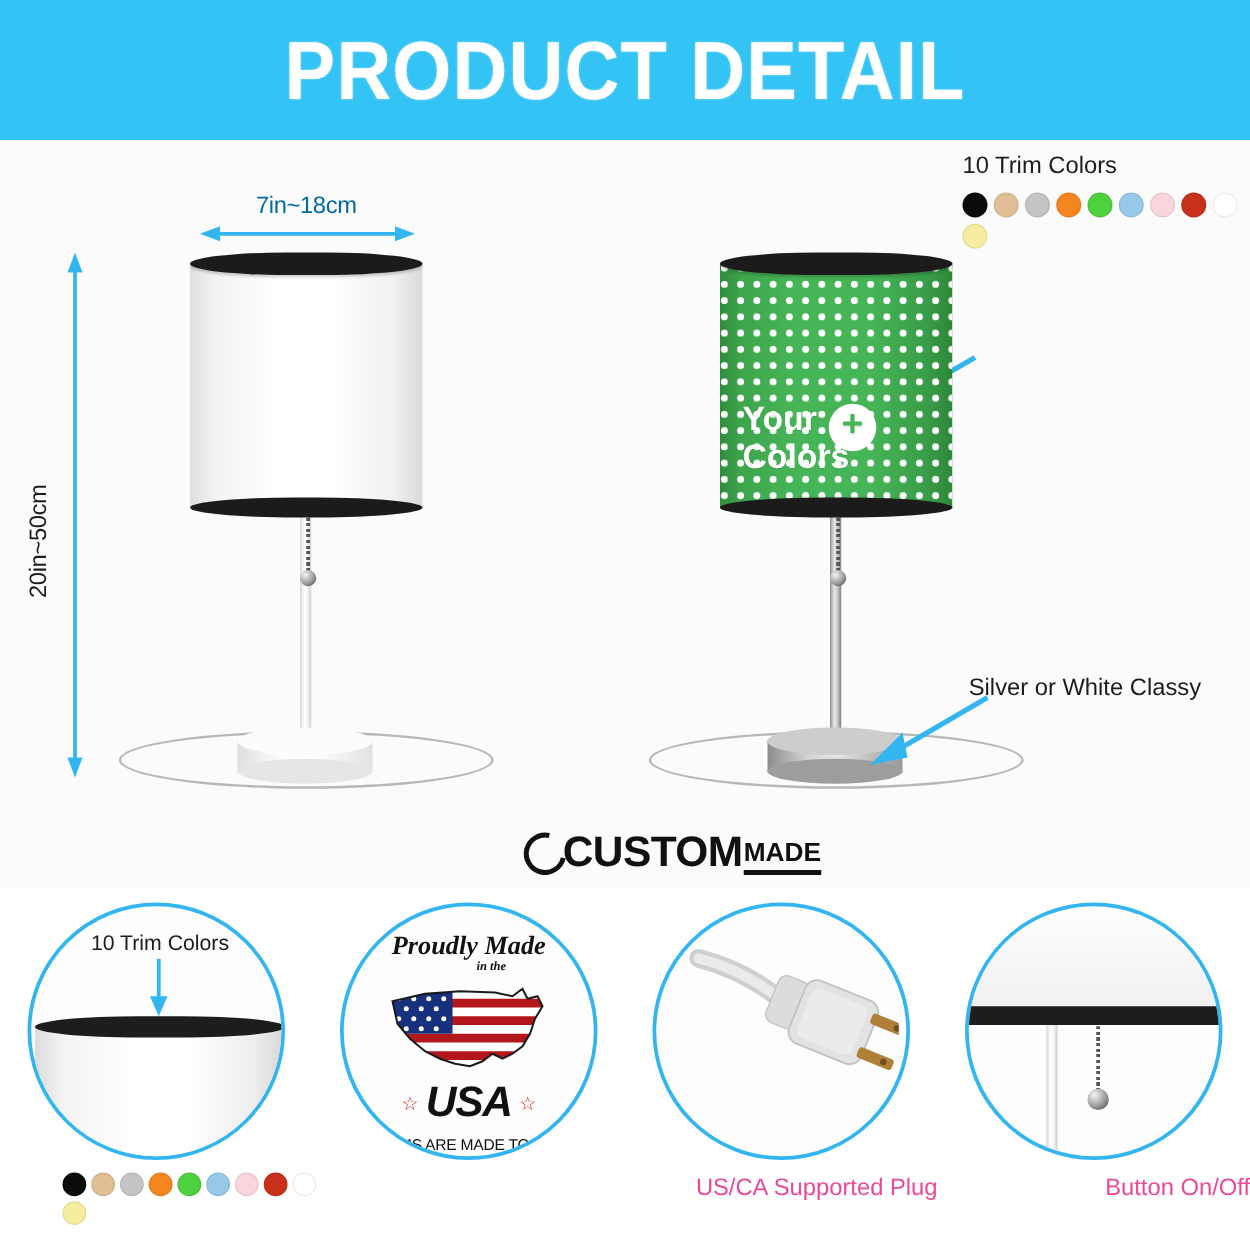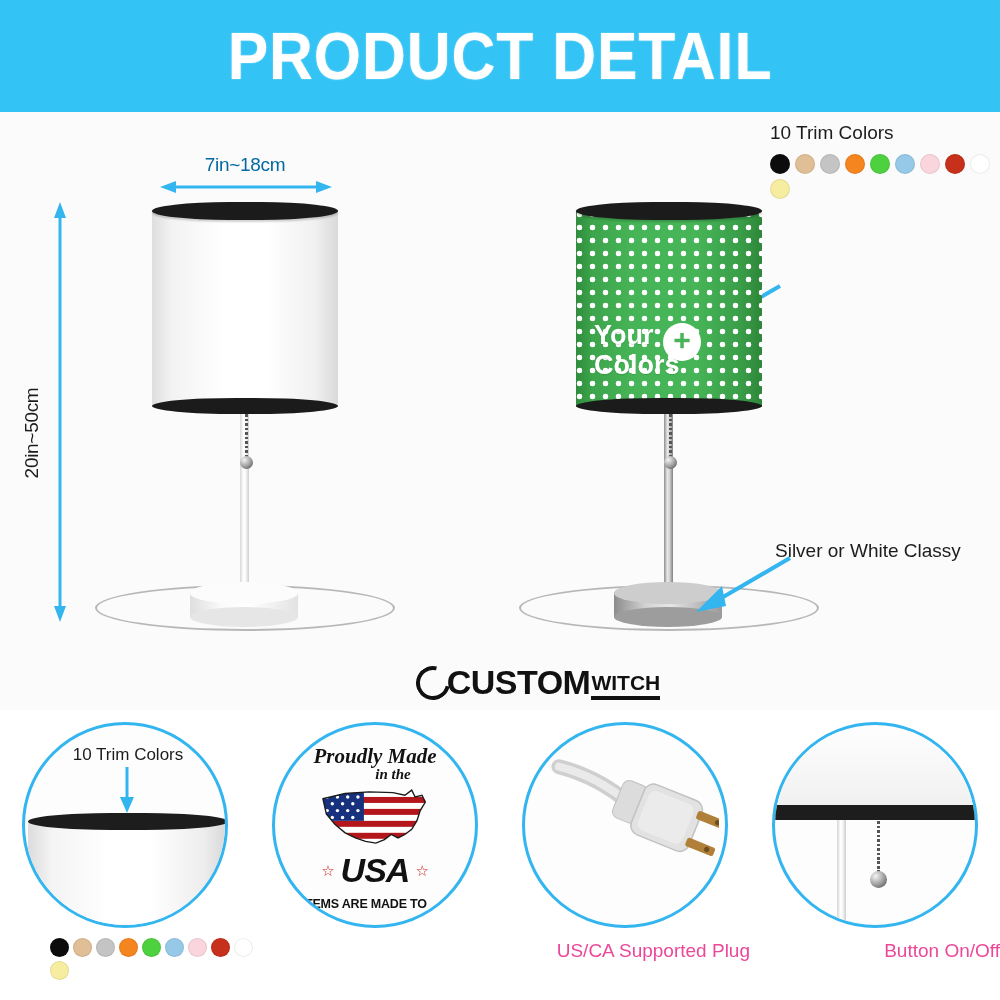--- a/index.html
+++ b/index.html
@@ -230,30 +230,30 @@
     position: absolute; inset: 0;
     display: flex; flex-direction: column; align-items: center;
     padding-top: 22px;
   }
   #usa-script {
     font-family: "Liberation Serif", serif;
     font-style: italic; font-weight: bold;
     font-size: 21px; color: #111; line-height: 18px;
     text-align: center;
   }
-  #usa-script .small { font-size: 15px; display: block; margin-left: 36px; }
+  #usa-script .small { font-size: 10px; display: block; margin-left: 36px; }
   #usa-map { margin-top: 2px; }
   #usa-word-row { display: flex; align-items: center; gap: 6px; margin-top: -4px; }
   #usa-word {
     font-size: 34px; font-weight: bold; font-style: italic;
     color: #111; letter-spacing: -1px;
   }
   .usa-star { color: #c3221f; font-size: 15px; }
   #usa-tagline {
-    font-size: 12.5px; font-weight: bold; color: #111;
+    font-size: 12.5px; font-weight: normal; color: #111;
     margin-top: 7px; letter-spacing: -0.2px;
   }
 
   
   #plug-holder { position: absolute; left: 12px; top: 28px; }
 
   
   #f4-shade {
     position: absolute; left: -14px; top: 6px; width: 235px; height: 78px;
     background: linear-gradient(180deg,#fdfdfd,#f0f0f0);
@@ -374,21 +374,21 @@
   <div id="classy-callout">Silver or White Classy</div>
   <svg id="classy-arrow" viewBox="0 0 110 65">
     <line x1="100" y1="8" x2="28" y2="50" stroke="#33b5f0" stroke-width="4"></line>
     <polygon points="6,62 32,36 36,56" fill="#33b5f0"></polygon>
   </svg>
 </div>
 
 <div id="logo-bar">
   <div id="logo-mark"></div>
   <div id="logo-custom">CUSTOM</div>
-  <div id="logo-witch">WITCH</div>
+  <div id="logo-witch">MADE</div>
 </div>
 
 <div id="feature-row">
 
   <div class="feature-cell" id="feature-1">
     <div class="feature-circle">
       <div id="f1-label">10 Trim Colors</div>
       <svg id="f1-arrow" viewBox="0 0 20 46">
         <line x1="10" y1="0" x2="10" y2="33" stroke="#33b5f0" stroke-width="3"></line>
         <polygon points="10,46 3,30 17,30" fill="#33b5f0"></polygon>

